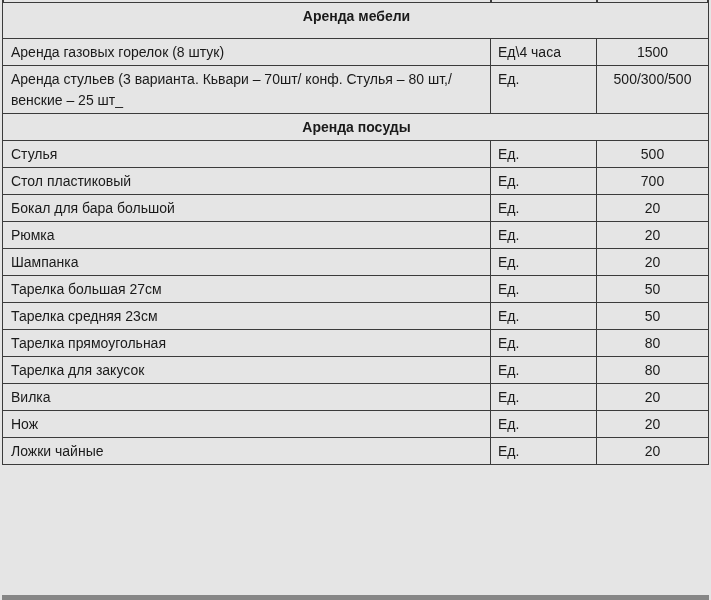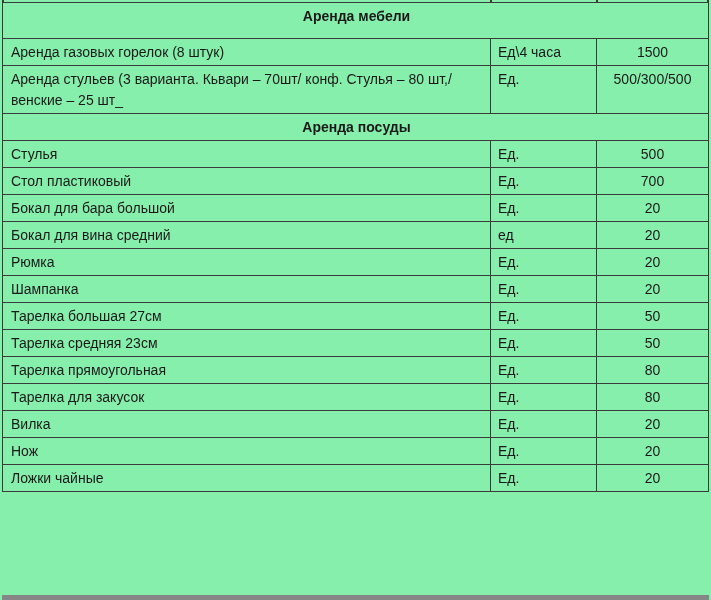--- a/index.html
+++ b/index.html
@@ -1,20 +1,20 @@
 <!DOCTYPE html>
 <html><head>
 <meta charset="utf-8">
 <style>
   html, body { margin: 0; padding: 0; background: #ffffff; }
   .page {
     position: relative;
     width: 711px;
     height: 600px;
-    background: #86efac;
+    background: #e5e5e5;
     overflow: hidden;
     font-family: "Liberation Sans", sans-serif;
     color: #1a1a1a;
   }
   
   .stub {
     position: absolute;
     top: 0;
     width: 2px;
     height: 3px;
@@ -102,25 +102,20 @@
           <td class="name">Стол пластиковый</td>
           <td class="unit">Ед.</td>
           <td class="price">700</td>
         </tr>
         <tr>
           <td class="name">Бокал для бара большой</td>
           <td class="unit">Ед.</td>
           <td class="price">20</td>
         </tr>
         <tr>
-          <td class="name">Бокал для вина средний</td>
-          <td class="unit">ед</td>
-          <td class="price">20</td>
-        </tr>
-        <tr>
           <td class="name">Рюмка</td>
           <td class="unit">Ед.</td>
           <td class="price">20</td>
         </tr>
         <tr>
           <td class="name">Шампанка</td>
           <td class="unit">Ед.</td>
           <td class="price">20</td>
         </tr>
         <tr>

